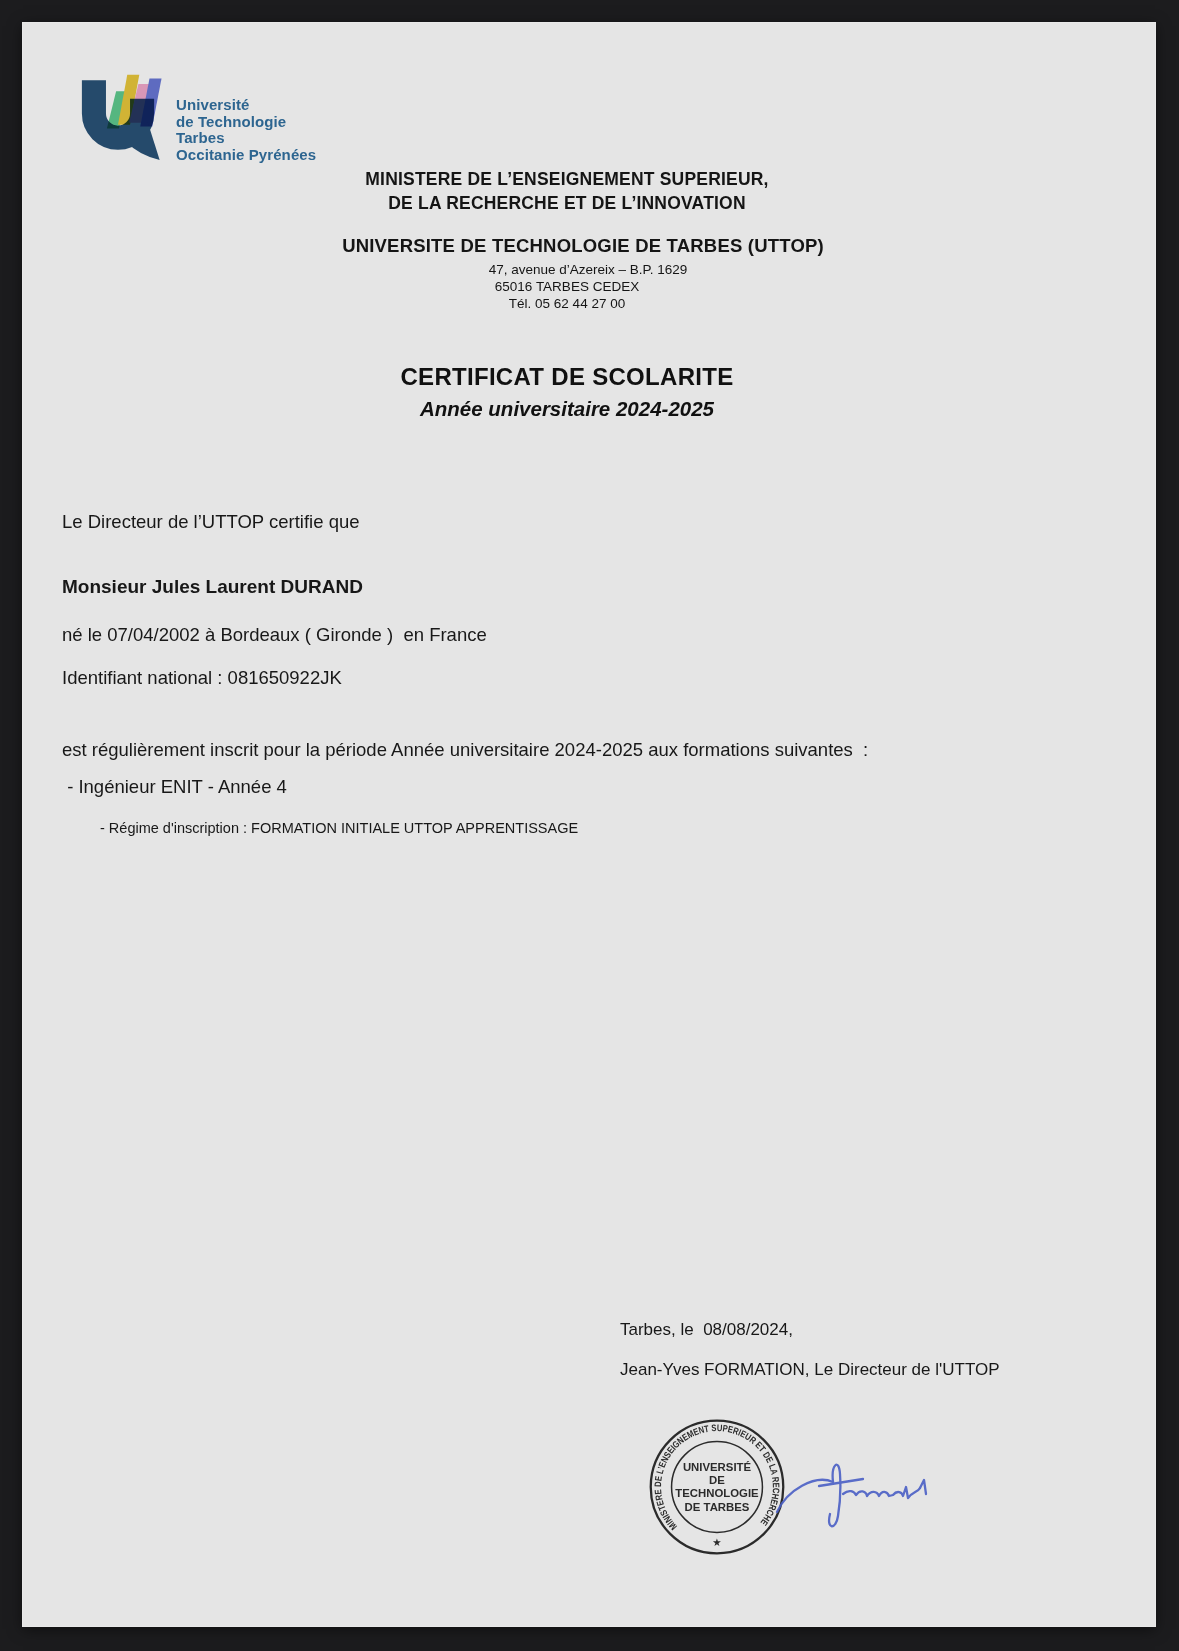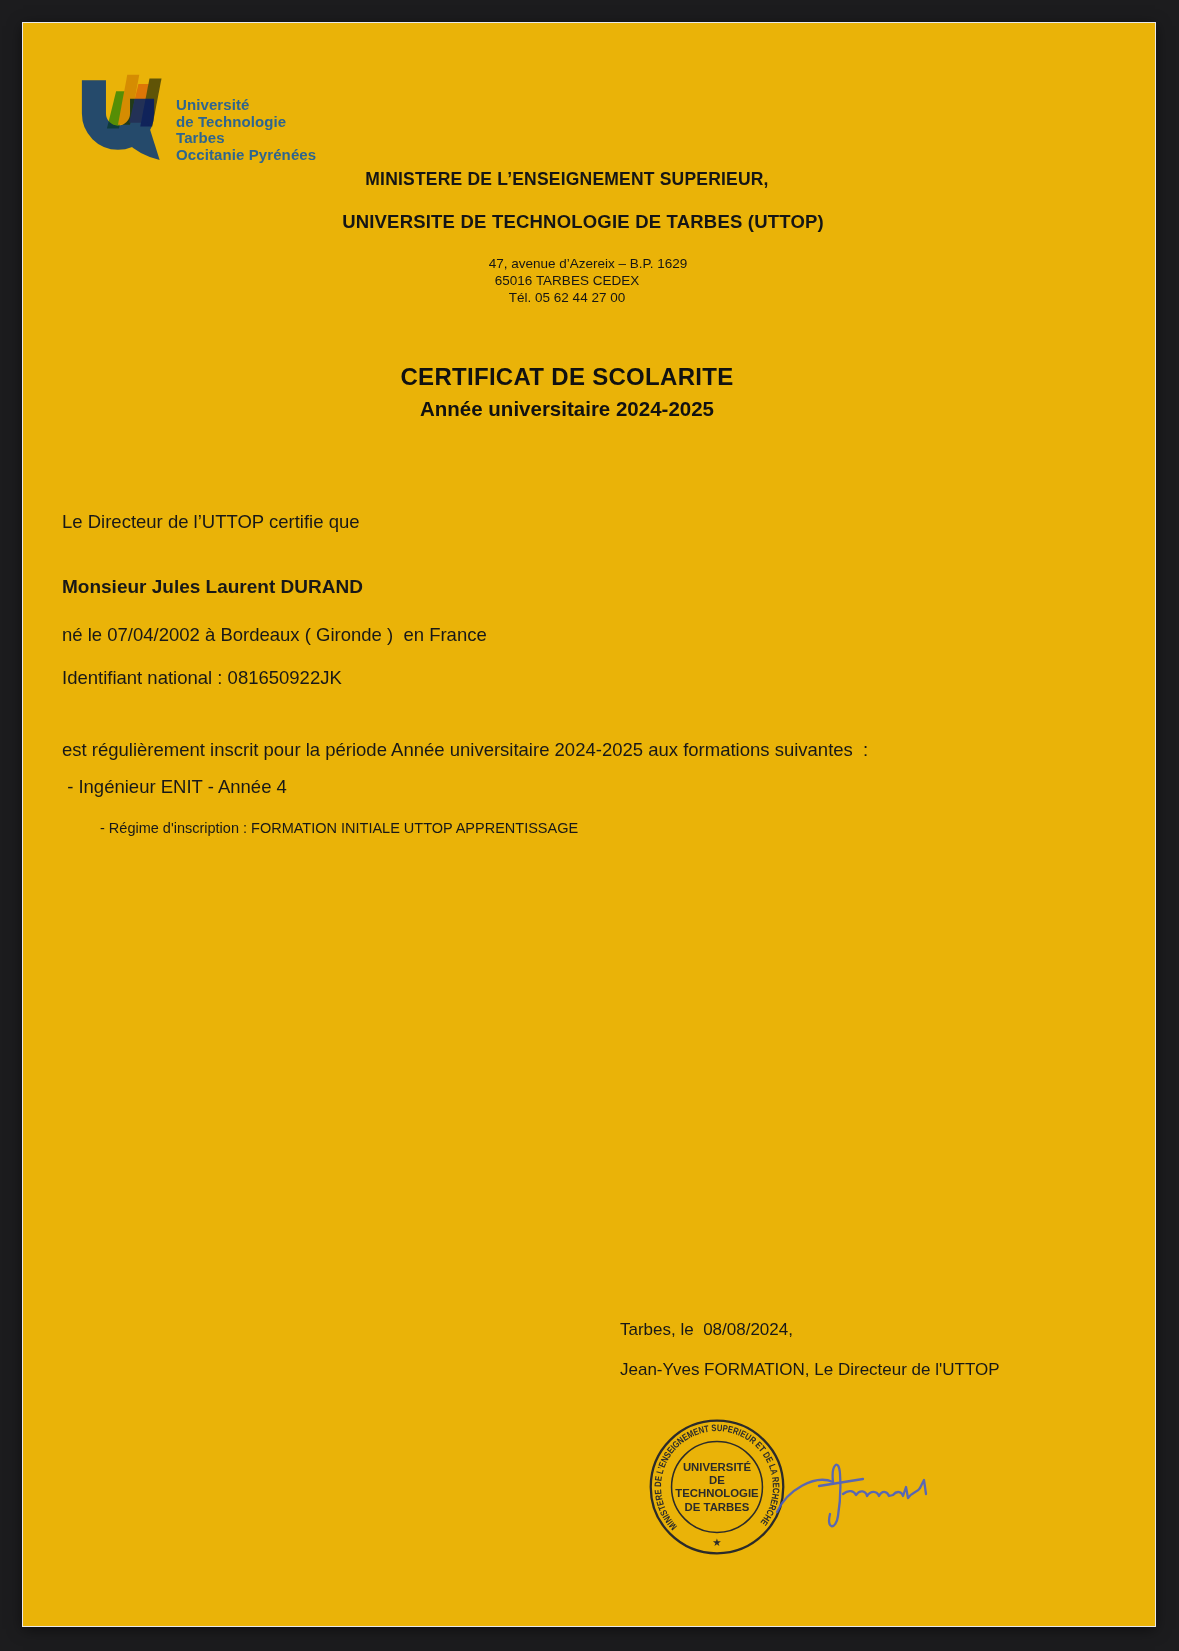--- a/index.html
+++ b/index.html
@@ -5,36 +5,36 @@
   html,body{
     margin:0;padding:0;
     width:1179px;height:1651px;
     background:#1c1c1e;
     font-family:"Liberation Sans", sans-serif;
     overflow:hidden;
   }
   .paper{
     position:absolute;left:23px;top:23px;
     width:1132px;height:1603px;
-    background:#eab308;
+    background:#e5e5e5;
     box-shadow:0 0 0 1px #e9e9e9, 0 3px 14px rgba(0,0,0,.55);
   }
   
   .logo{position:absolute;left:45px;top:48px;width:260px;height:110px;display:flex;}
   .logo-mark{width:100px;height:100px;flex:0 0 auto;}
   .logo-text{margin-left:8px;margin-top:26px;font-weight:bold;font-size:15px;line-height:16.5px;color:#2d6590;letter-spacing:.1px;}
   
   .header-block{position:absolute;left:0;right:44px;top:144px;text-align:center;color:#151515;}
   .ministry{font-weight:bold;font-size:17.5px;line-height:24px;letter-spacing:.2px;}
   .university{font-weight:bold;font-size:18.5px;line-height:24px;margin-top:19px;letter-spacing:.2px;padding-left:32px;}
   .addr{font-size:13.5px;line-height:17px;}
-  .addr-first{margin-top:21px;padding-left:42px;}
+  .addr-first{margin-top:3px;padding-left:42px;}
   .title-block{position:absolute;left:0;right:44px;top:338px;text-align:center;color:#111;}
   .title-main{font-weight:bold;font-size:24px;line-height:32px;letter-spacing:.3px;}
-  .title-sub{font-weight:bold;font-size:20.5px;line-height:31px;}
+  .title-sub{font-weight:bold;font-size:20.5px;line-height:31px;font-style:italic;}
   
   .bodyline{position:absolute;left:39px;font-size:18.5px;color:#181818;white-space:pre-wrap;}
   .b-intro{top:488px;}
   .b-name{top:553px;font-weight:bold;font-size:19px;}
   .b-birth{top:601px;}
   .b-id{top:644px;}
   .b-enroll{top:716px;}
   .b-formation{top:753px;}
   .b-regime{top:797px;left:77px;font-size:14.5px;}
   
@@ -66,20 +66,21 @@
     <div class="logo-text">
       <div>Université</div>
       <div>de Technologie</div>
       <div>Tarbes</div>
       <div>Occitanie Pyrénées</div>
     </div>
   </div>
 
   <div class="header-block">
     <div class="ministry">MINISTERE DE L’ENSEIGNEMENT SUPERIEUR,</div>
+    <div class="ministry">DE LA RECHERCHE ET DE L’INNOVATION</div>
     <div class="university">UNIVERSITE DE TECHNOLOGIE DE TARBES (UTTOP)</div>
     <div class="addr addr-first">47, avenue d’Azereix – B.P. 1629</div>
     <div class="addr">65016 TARBES CEDEX</div>
     <div class="addr">Tél. 05 62 44 27 00</div>
   </div>
 
   <div class="title-block">
     <div class="title-main">CERTIFICAT DE SCOLARITE</div>
     <div class="title-sub">Année universitaire 2024-2025</div>
   </div>

